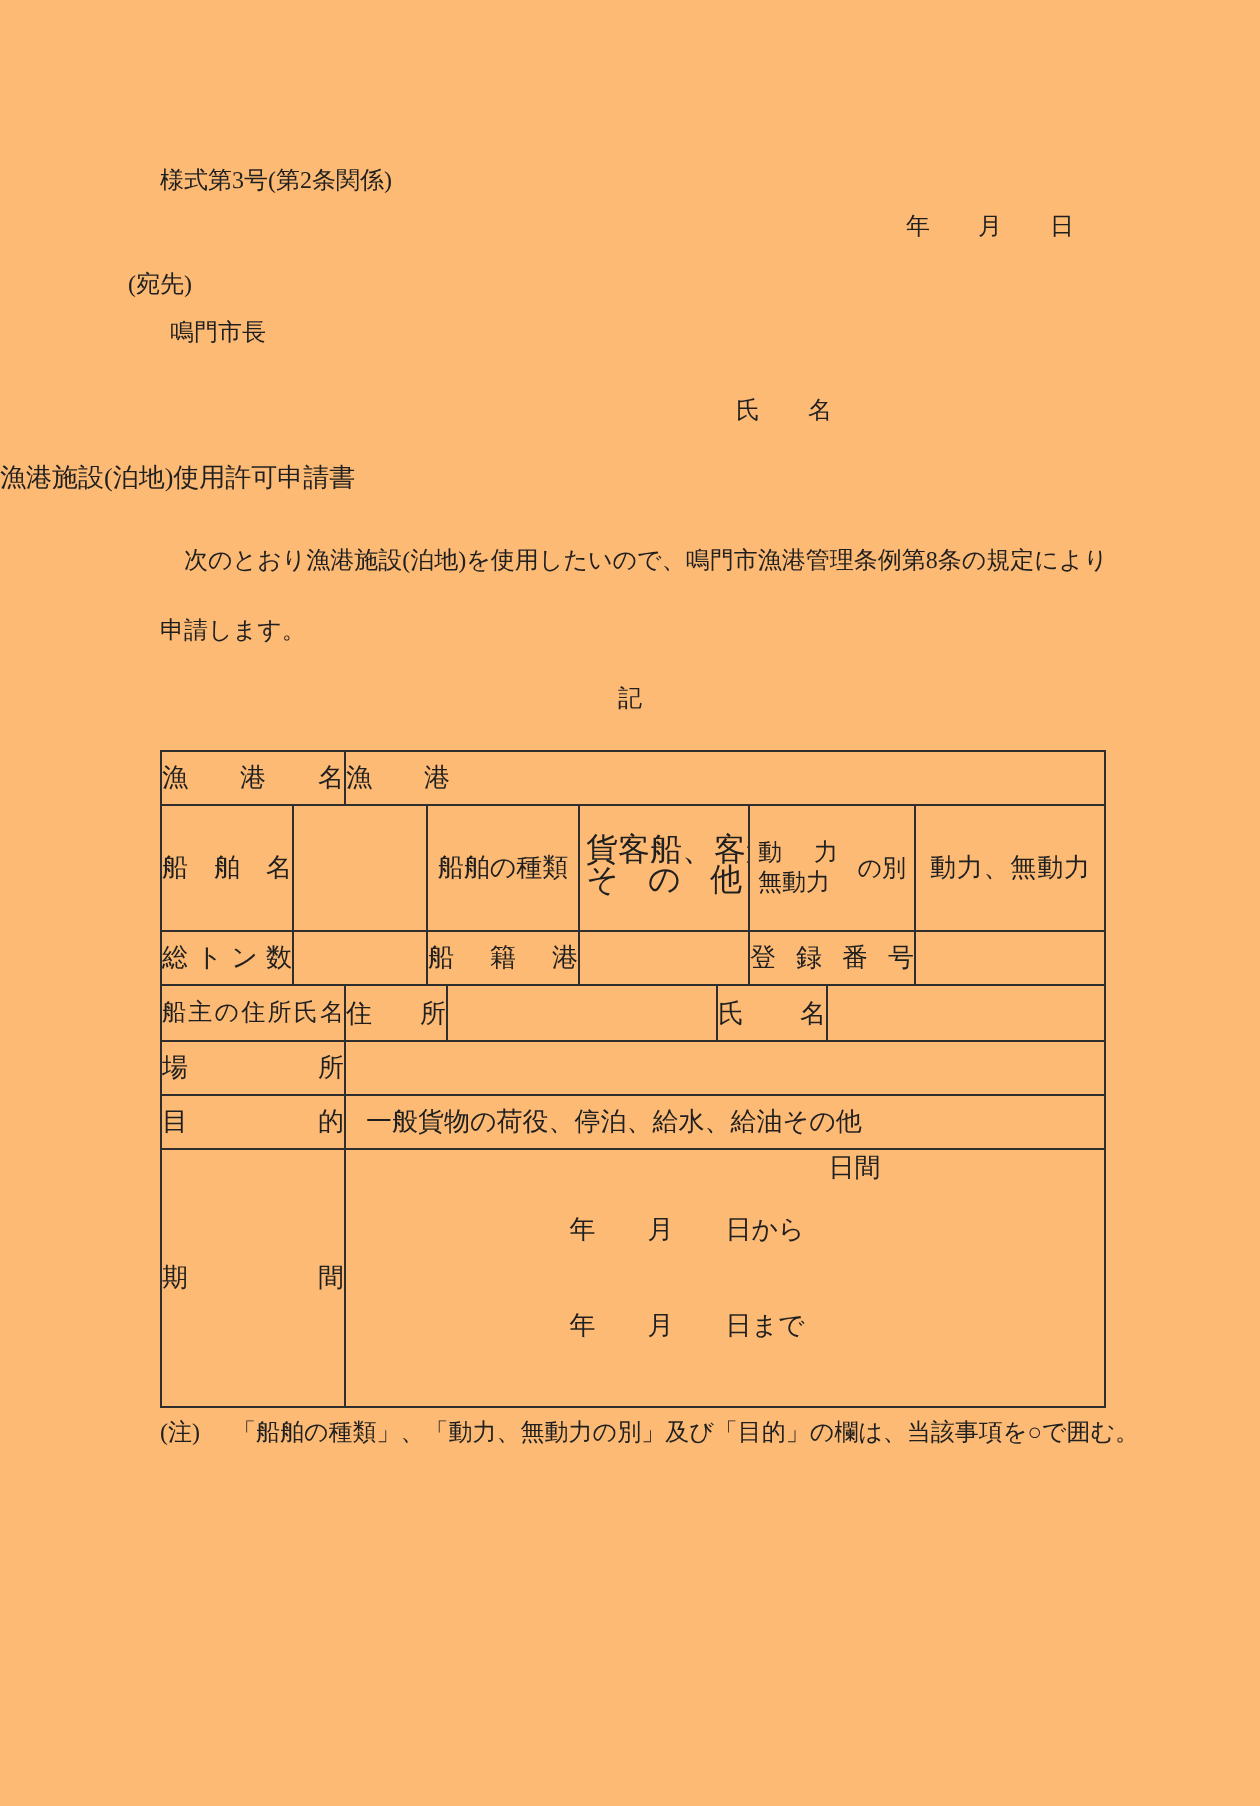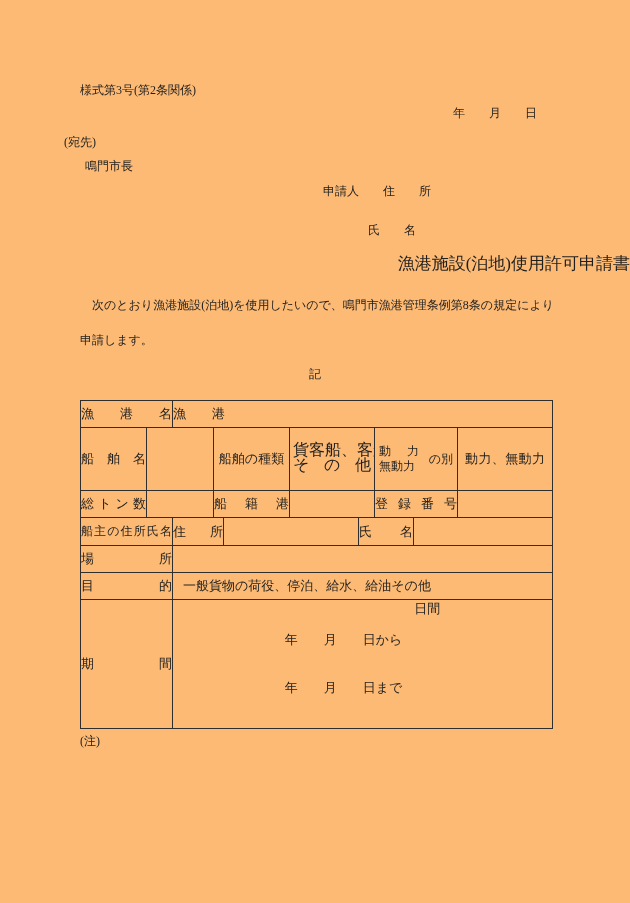--- a/index.html
+++ b/index.html
@@ -18,22 +18,22 @@
   }
   .line { line-height: 18px; white-space: pre; }
   .form-number   { margin-left: 80px; }
   .date-line     { margin-top: 5px; text-align: right; padding-right: 93px; padding-left: 27px; }
   .addressee-prefix { margin-top: 11px; margin-left: 64px; }
   .addressee     { margin-top: 6px; margin-left: 85px; }
   .applicant-address { margin-top: 7px; margin-left: 323px; }
   .applicant-name    { margin-top: 21px; margin-left: 368px; }
   .doc-title {
     margin-top: 16px;
-    text-align: right;
-    font-size: 17px;
+    text-align: left;
+    font-size: 13px;
     font-weight: normal;
     line-height: 18px;
   }
   .body-text {
     margin: 15px 76px 0 80px;
     line-height: 35px;
     text-indent: 12px;
     text-align: justify;
   }
   .record-mark { margin-top: 7px; text-align: center; line-height: 18px; }
@@ -91,21 +91,20 @@
 </style>
 </head>
 <body>
 
 <div class="page">
 
   <div class="line form-number">様式第3号(第2条関係)</div>
   <div class="line date-line">年　　月　　日</div>
   <div class="line addressee-prefix">(宛先)</div>
   <div class="line addressee">鳴門市長</div>
-  <div class="line applicant-address">申請人　　住　　所</div>
   <div class="line applicant-name">氏　　名</div>
 
   <h1 class="doc-title">漁港施設(泊地)使用許可申請書</h1>
 
   <p class="body-text">次のとおり漁港施設(泊地)を使用したいので、鳴門市漁港管理条例第8条の規定により申請します。</p>
 
   <div class="record-mark">記</div>
 
   <table class="form-table">
     <colgroup>
@@ -262,15 +261,16 @@
           </div>
           <span>日間</span>
         </div>
       </td>
     </tr>
   </tbody>
     </table>
 
   <div class="note">
     <span>(注)</span>
+    <span>「船舶の種類」、「動力、無動力の別」及び「目的」の欄は、当該事項を○で囲む。</span>
   </div>
 
 </div>
 
 </body></html>

